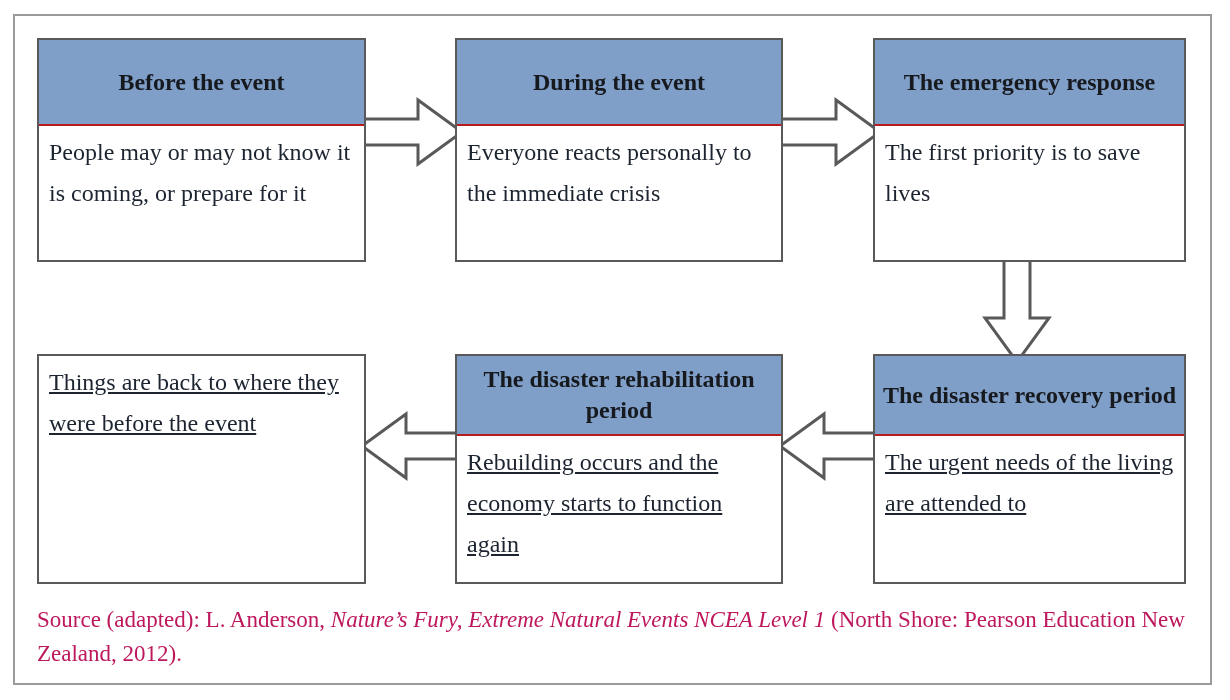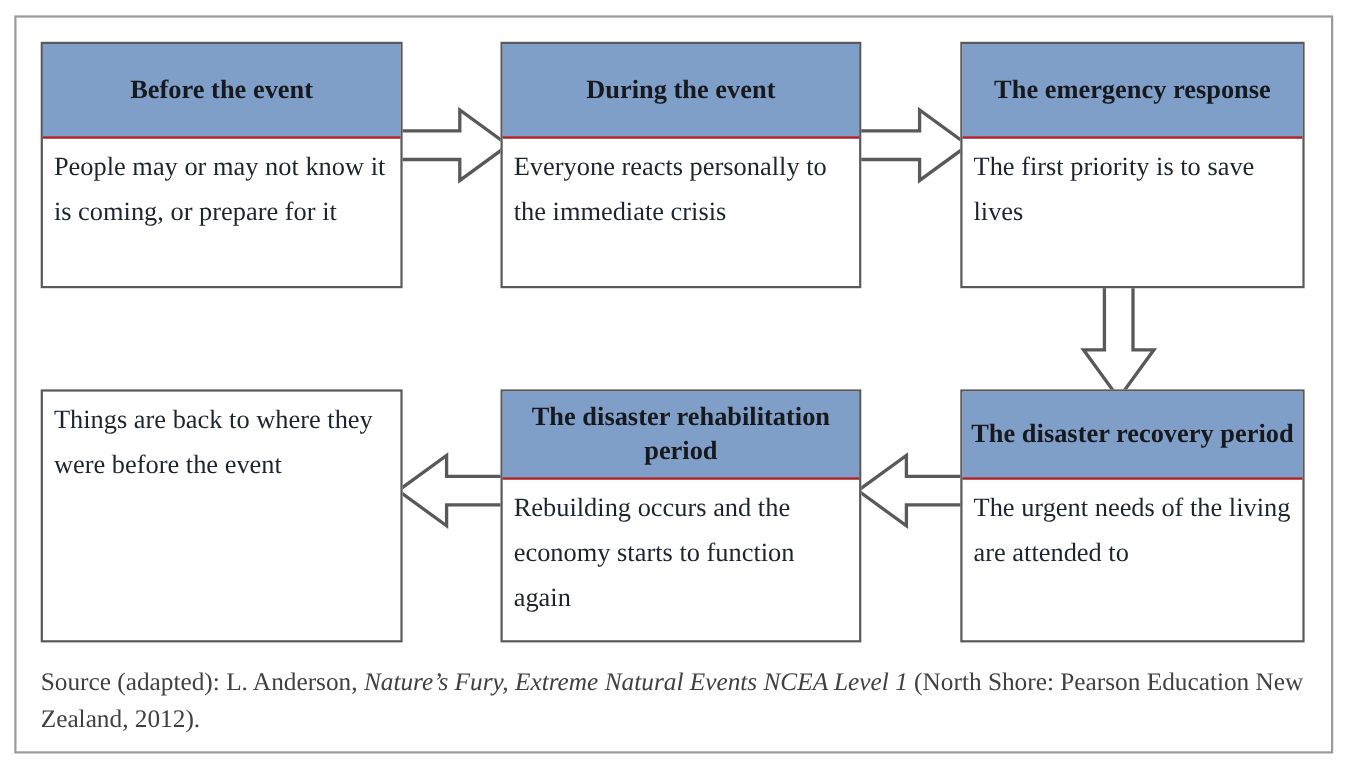--- a/index.html
+++ b/index.html
@@ -67,21 +67,21 @@
   }
 
   
   .row1 { top: 22px; height: 224px; }
   .row1 .box-header { height: 86px; }
   .row1 .box-body { height: 134px; }
 
   
   .row2 { top: 338px; height: 230px; }
   .row2 .box-header { height: 80px; }
-  .row2 .box-body { height: 146px; }
+  .row2 .box-body { height: 146px; text-decoration: underline; }
 
   .col1 { left: 22px;  width: 329px; }
   .col2 { left: 440px; width: 328px; }
   .col3 { left: 858px; width: 313px; }
 
   
   .arrow {
     position: absolute;
     z-index: 2;
   }
@@ -94,21 +94,21 @@
   .arrow-h-left-2  { left: 345px; top: 396px; width: 104px; height: 68px; }
 
   
   #source-caption {
     position: absolute;
     left: 22px;
     top: 587px;
     width: 1150px;
     font-size: 23px;
     line-height: 34px;
-    color: #404040;
+    color: #be185d;
     text-align: left;
   }
   #source-caption .italic { font-style: italic; }
 </style>
 </head>
 <body>
 
 <div id="figure-frame">
 
   <div id="diagram">

